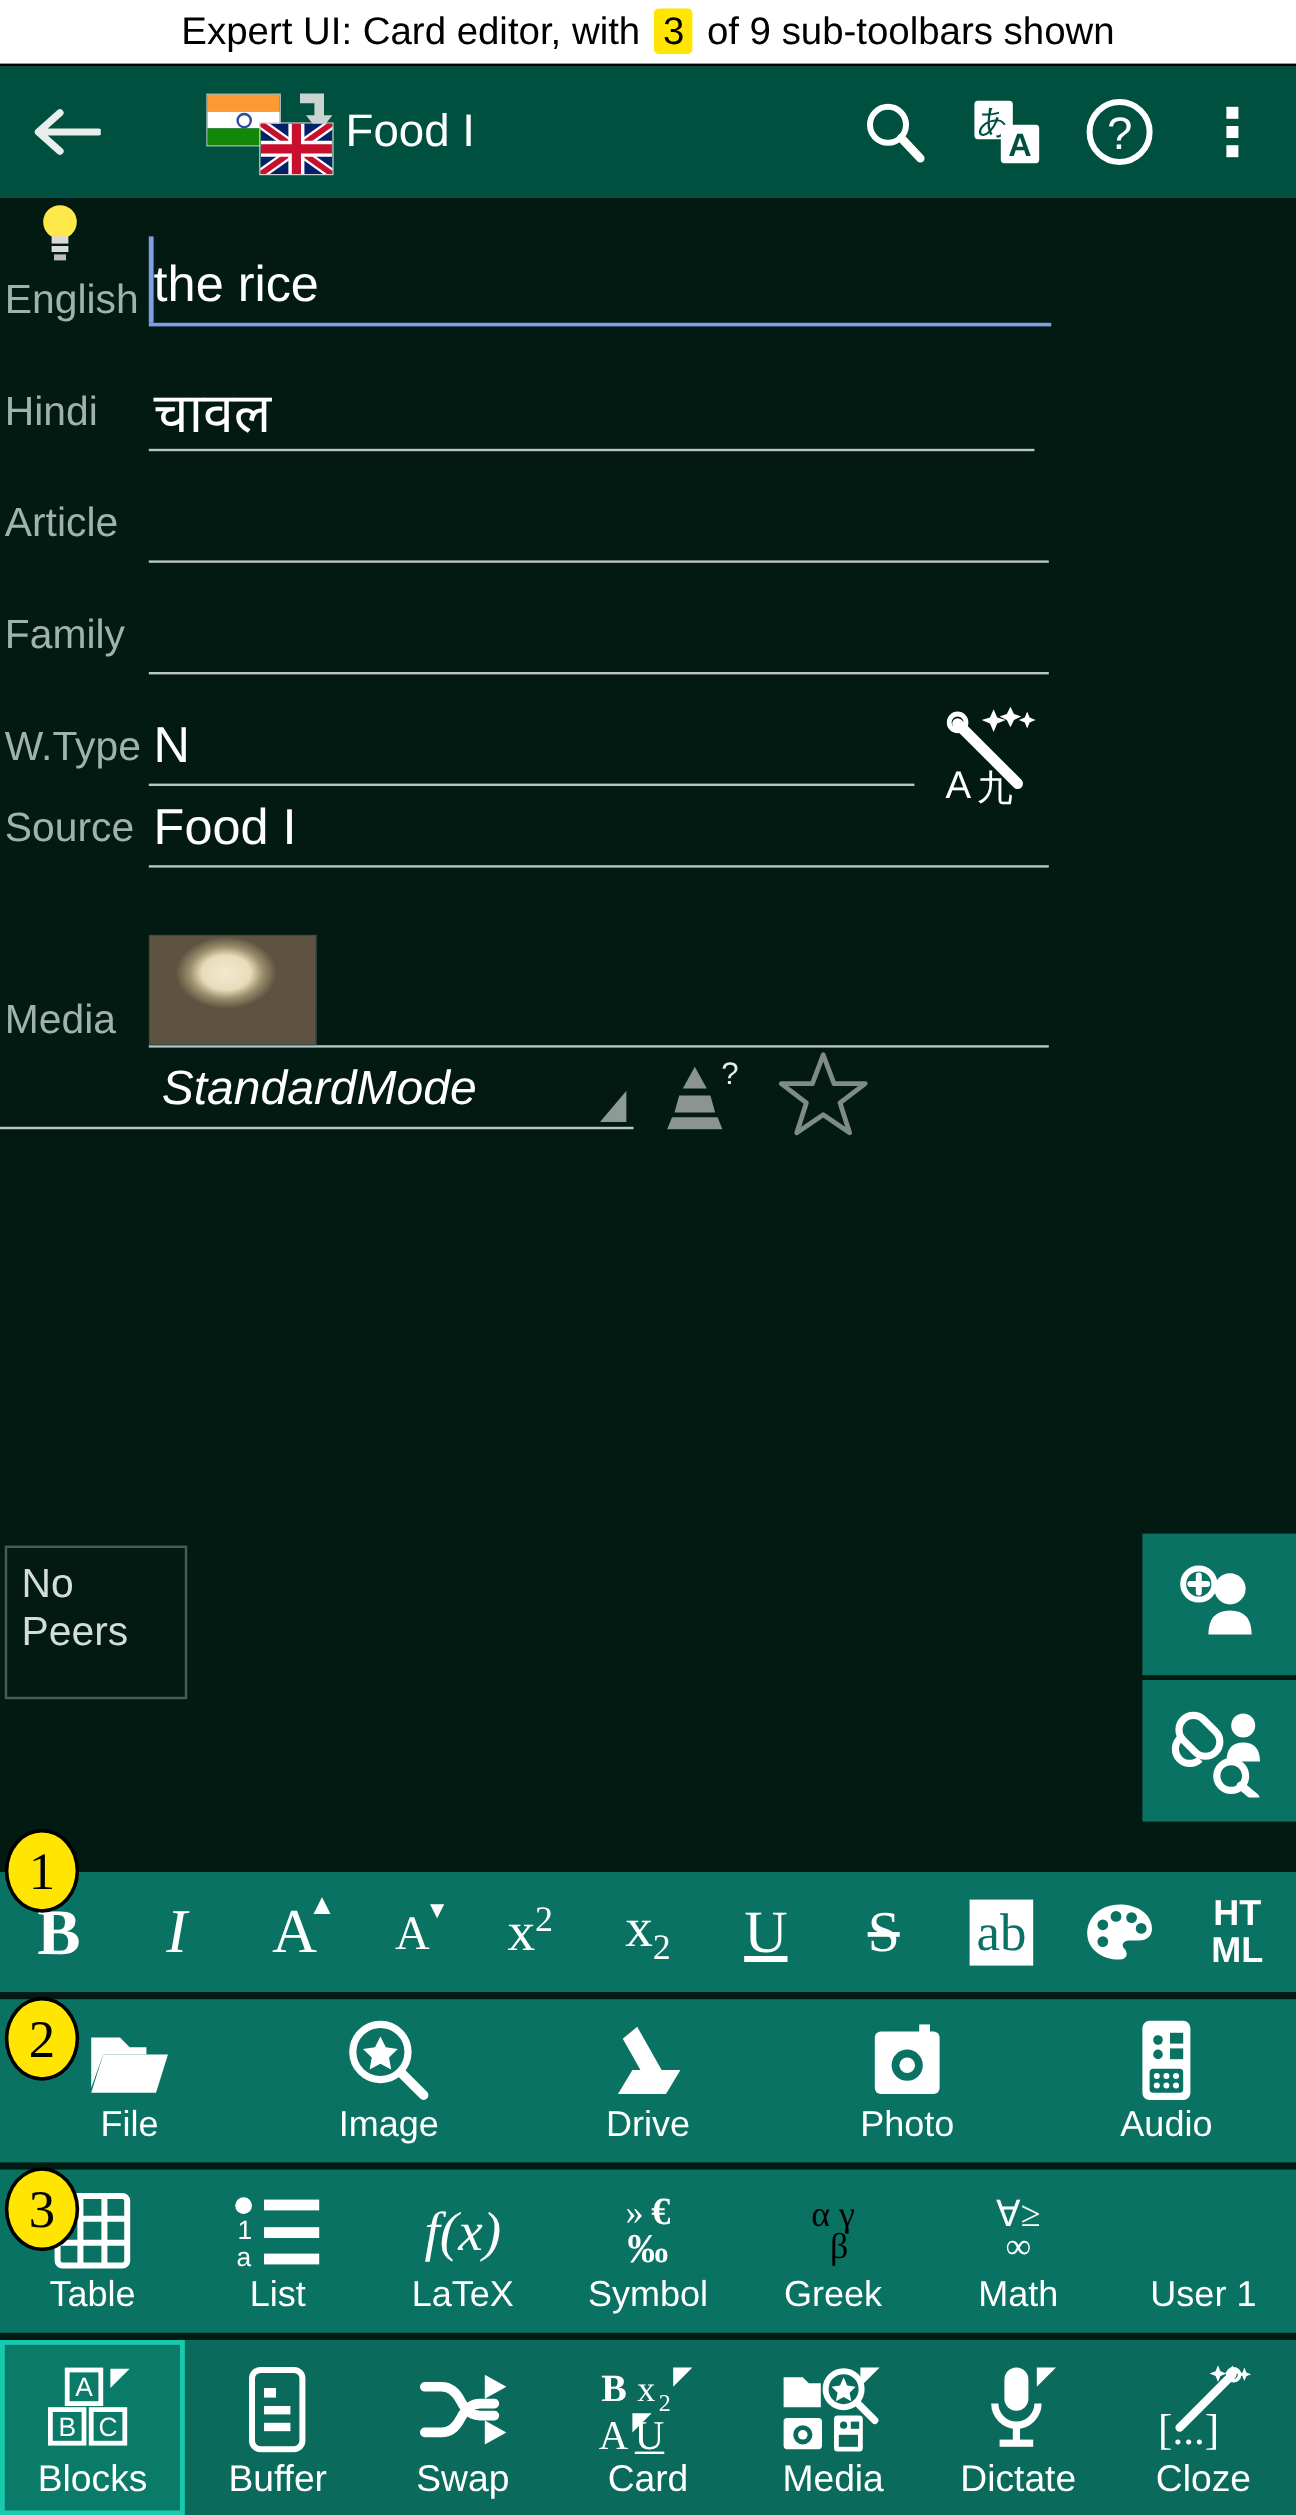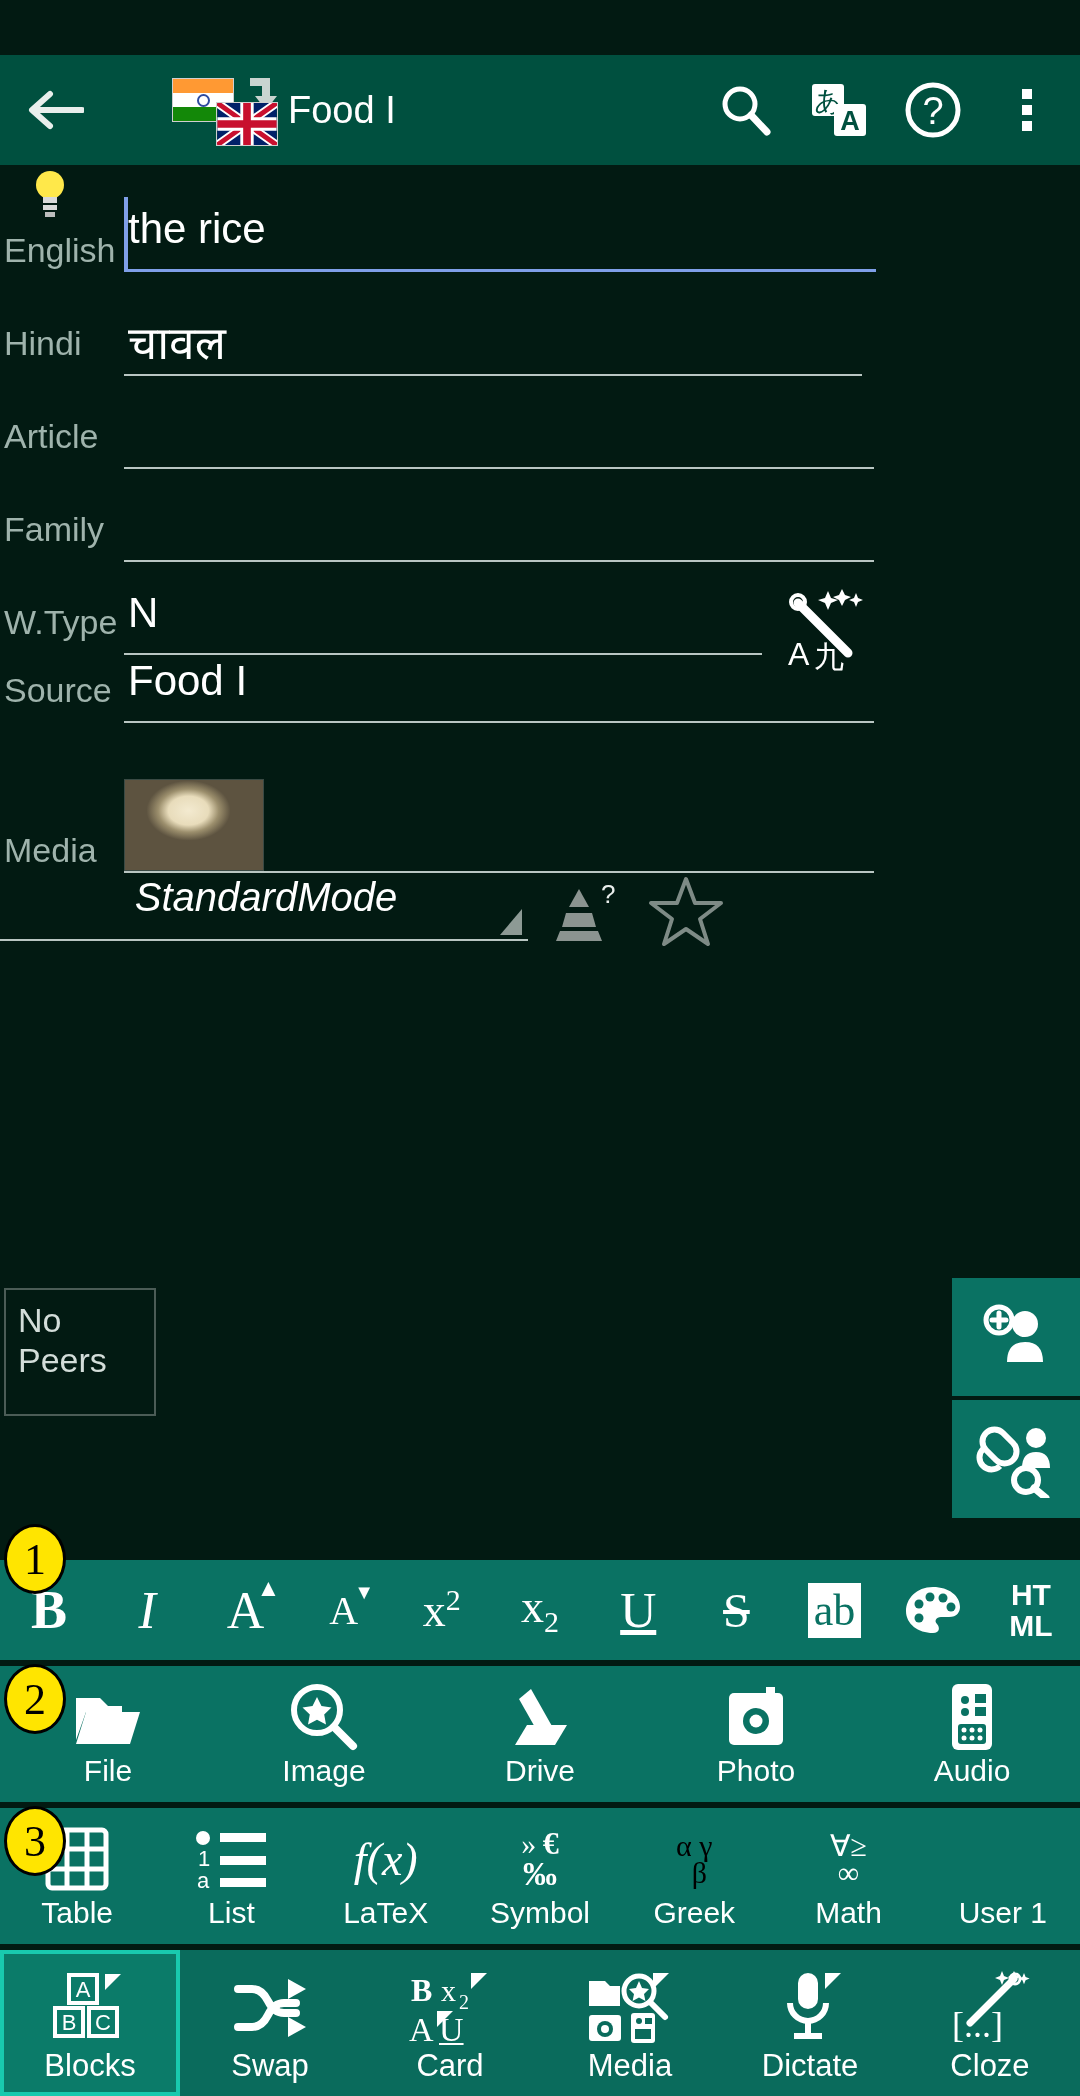--- a/index.html
+++ b/index.html
@@ -53,21 +53,21 @@
   .form{ position:absolute; left:0; top:165px; width:1080px; height:1345px; background:#021a12; }
   .row{ position:absolute; left:0; width:880px; display:flex; }
   .lbl{
     width:124px; flex:none; color:#9fb3ac; font-size:34px;
     padding-left:4px; line-height:1.05;
   }
   .lbl.two{ line-height:1.08; }
   .fieldwrap{ flex:1; position:relative; }
   .fld{
     position:relative; color:#ffffff; font-size:42px; height:64px;
-    display:flex; align-items:flex-start; padding-left:4px;
+    display:flex; align-items:center; padding-left:4px;
   }
   .uline{ height:2px; background:#b9c6c2; width:100%; }
   .uline.focus{ height:3px; background:#7f9fe8; }
   .caret{
     position:absolute; left:0; top:-8px; width:4px; height:72px; background:#7f9fe8;
   }
   .bulb{ position:absolute; left:30px; top:-38px; width:40px; height:52px; }
 
   
   .thumb{
@@ -137,20 +137,23 @@
   .b-two{ left:4px; top:1664px; }
   .b-three{ left:4px; top:1806px; }
 
   .sep{ position:absolute; left:0; width:1080px; height:6px; background:#021a12; }
 </style>
 </head>
 <body>
 
 <div id="app">
 
+  <div class="caption-bar">
+    <div class="caption-text"><span>Expert UI: Card editor, with </span><span class="caption-hl">3</span><span> of 9 sub-toolbars shown</span></div>
+  </div>
 
   <div class="appbar">
 
     <div class="back-btn">
       <svg class="arrow-svg" viewBox="0 0 58 44">
         <path d="M56 22 H10 M24 6 L6 22 L24 38" fill="none" stroke="#e8eeec" stroke-width="6" stroke-linecap="round" stroke-linejoin="round"></path>
       </svg>
     </div>
 
     <div class="title-wrap">
@@ -547,20 +550,31 @@
           <text x="16" y="58" font-size="22" fill="#fff" text-anchor="middle" font-family="Liberation Sans, sans-serif">B</text>
           <rect x="36" y="36" width="28" height="28" fill="none" stroke="#fff" stroke-width="4"></rect>
           <text x="50" y="58" font-size="22" fill="#fff" text-anchor="middle" font-family="Liberation Sans, sans-serif">C</text>
           <path d="M52 2 L68 2 L52 18 Z" fill="#fff"></path>
         </svg>
       </span>
       <span class="cap">Blocks</span>
     </div>
     <div class="ibtn">
       <span class="glyph">
+        <svg width="52" height="72" viewBox="0 0 52 72">
+          <rect x="5" y="3" width="42" height="66" rx="7" fill="none" stroke="#fff" stroke-width="5"></rect>
+          <rect x="15" y="18" width="10" height="8" fill="#fff"></rect>
+          <rect x="15" y="33" width="22" height="7" fill="#fff"></rect>
+          <rect x="15" y="47" width="22" height="7" fill="#fff"></rect>
+        </svg>
+      </span>
+      <span class="cap">Buffer</span>
+    </div>
+    <div class="ibtn">
+      <span class="glyph">
         <svg width="76" height="66" viewBox="0 0 76 66">
           <path d="M6 14 h14 q10 0 16 12 q6 12 16 12 h12" fill="none" stroke="#fff" stroke-width="8" stroke-linecap="round"></path>
           <path d="M6 52 h14 q10 0 16 -12 q6 -12 16 -12 h12" fill="none" stroke="#fff" stroke-width="8" stroke-linecap="round"></path>
           <path d="M56 4 L74 14 L56 24 Z" fill="#fff"></path>
           <path d="M56 42 L74 52 L56 62 Z" fill="#fff"></path>
         </svg>
       </span>
       <span class="cap">Swap</span>
     </div>
     <div class="ibtn">

